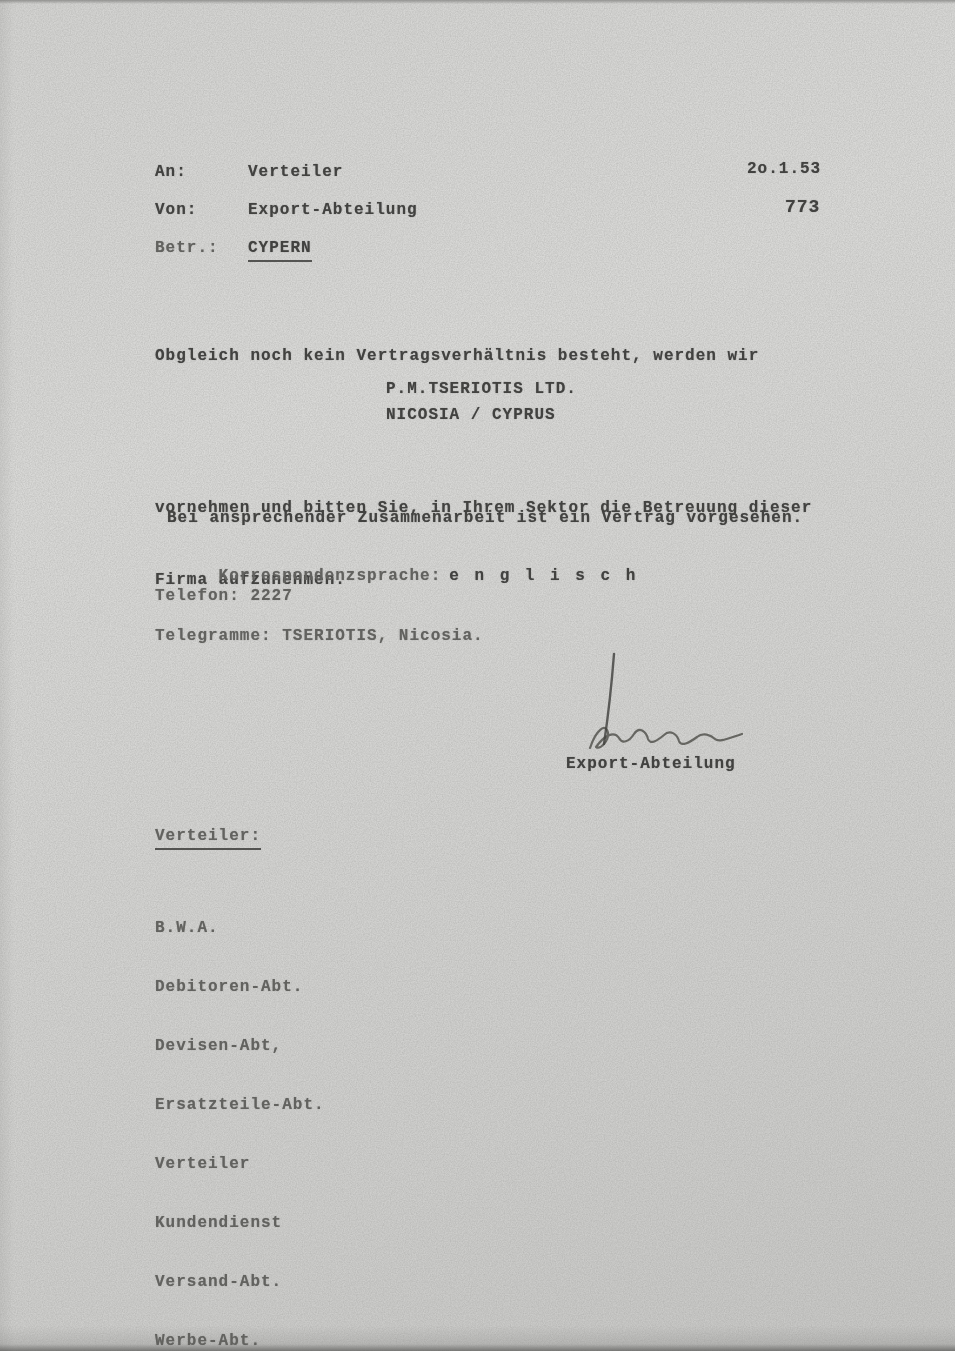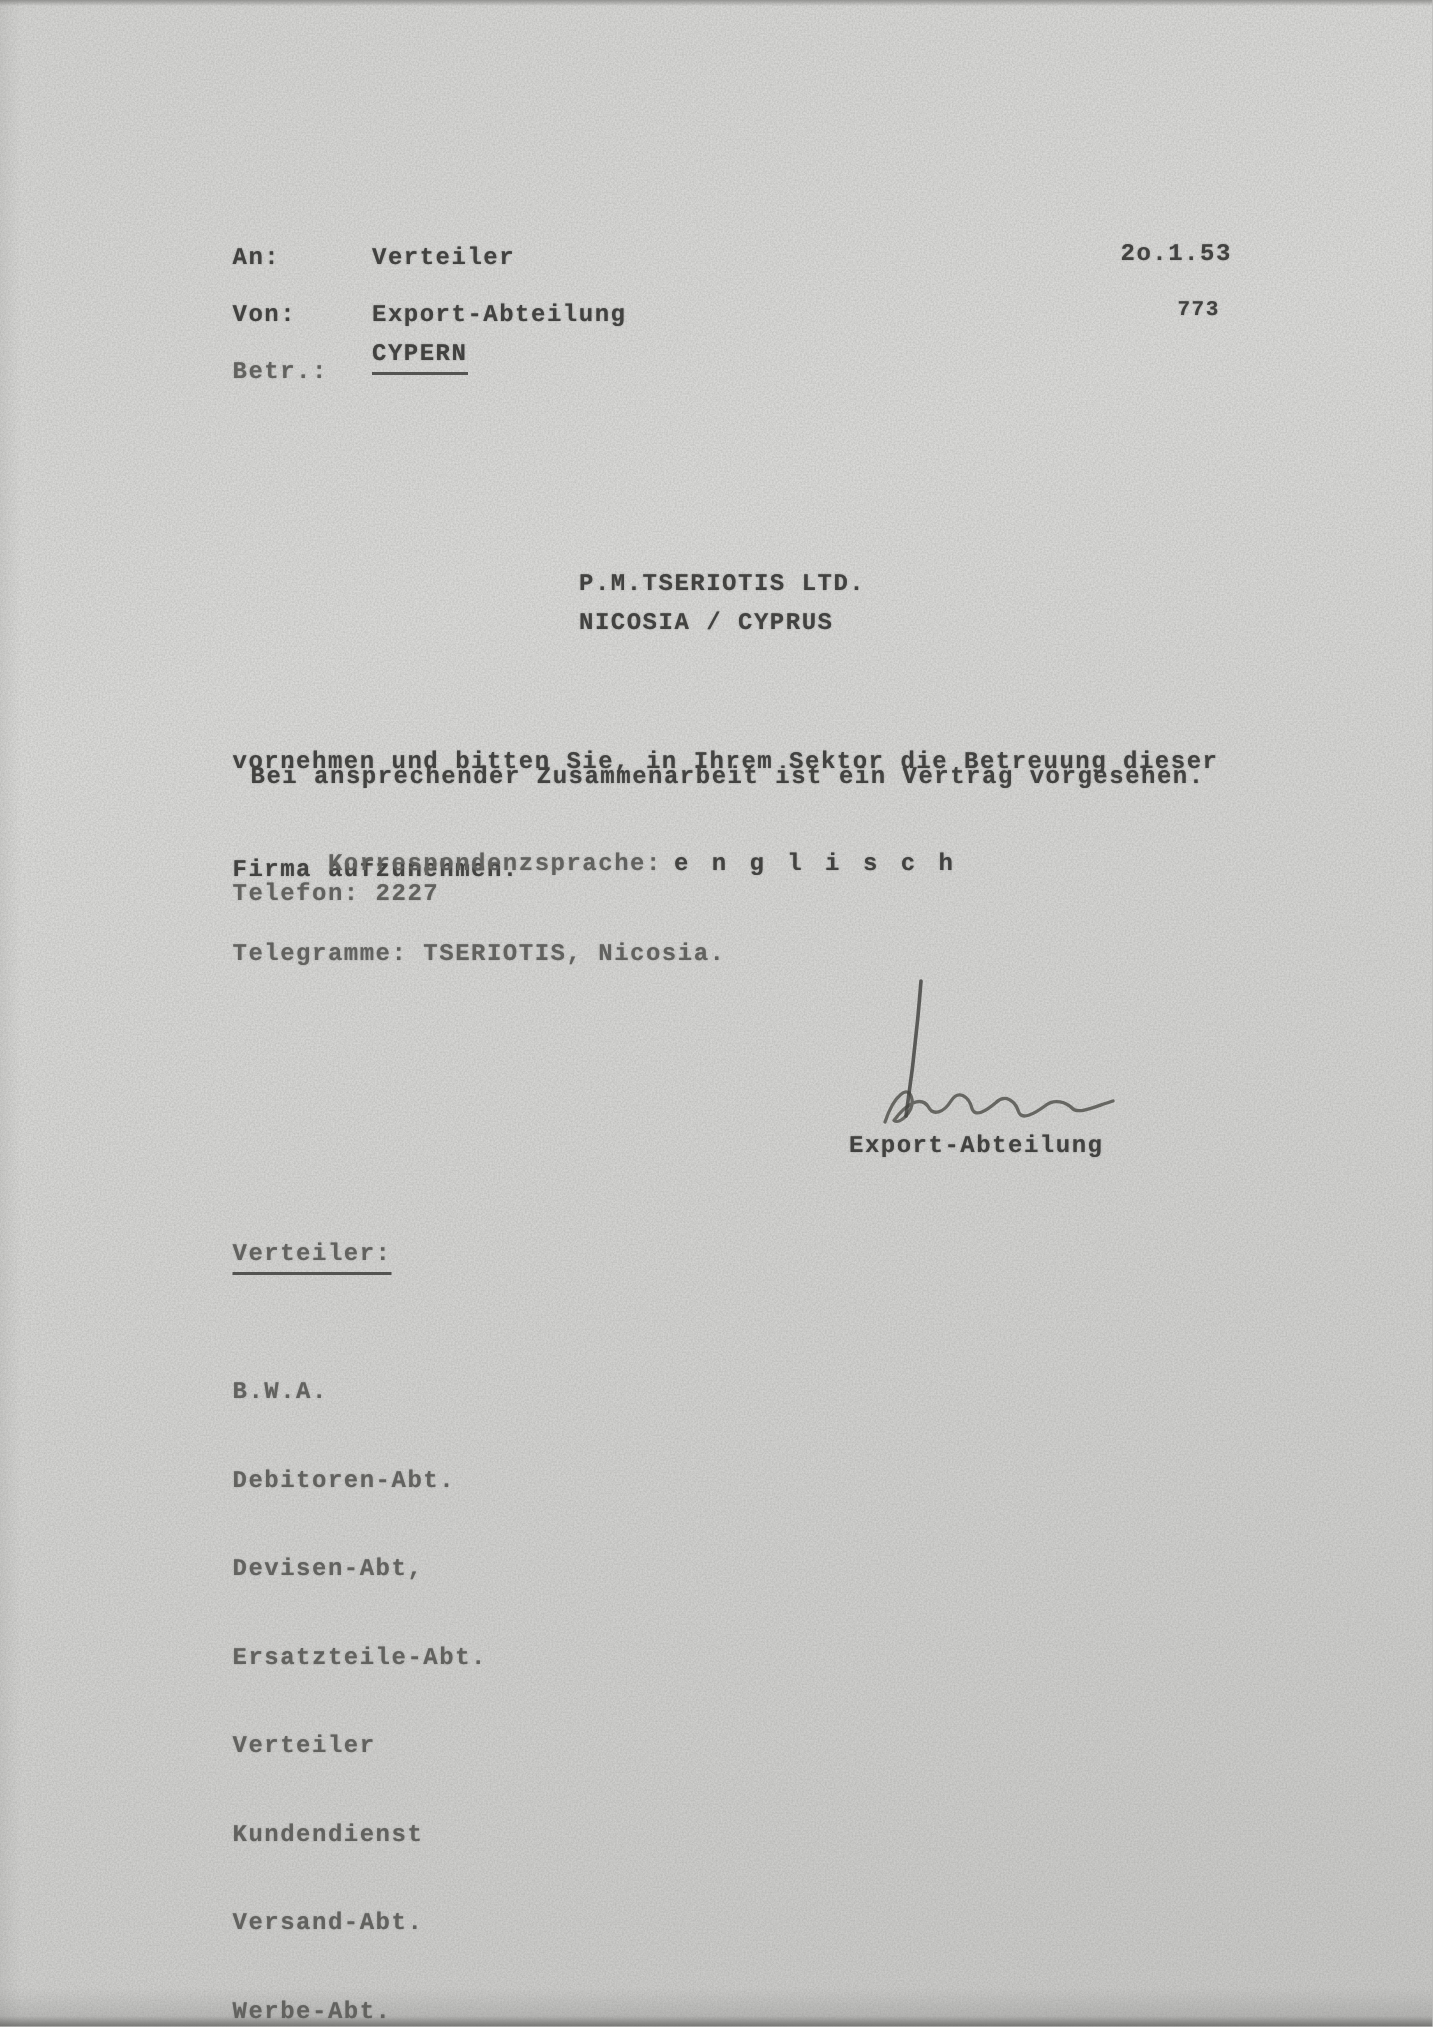--- a/index.html
+++ b/index.html
@@ -94,26 +94,27 @@
   </svg>
 
   <div class="content">
 
     <span class="pos ink" style="left:155px; top:162px;">An:</span>
     <span class="pos ink" style="left:248px; top:162px;">Verteiler</span>
     <span class="pos ink" style="left:747px; top:159px;">2o.1.53</span>
 
     <span class="pos ink" style="left:155px; top:200px;">Von:</span>
     <span class="pos ink" style="left:248px; top:200px;">Export-Abteilung</span>
-    <span class="pos ink" style="left:785px; top:197px; font-size:14px;">773</span>
+    <span class="pos ink" style="left:785px; top:197px; font-size:18px;">773</span>
 
     <span class="pos faded" style="left:155px; top:238px;">Betr.:</span>
-    <span class="pos ink underline" style="left:248px; top:226px;">CYPERN</span>
+    <span class="pos ink underline" style="left:248px; top:238px;">CYPERN</span>
 
     <div class="pos ink para" style="left:155px; top:296px;">
+      <div>Obgleich noch kein Vertragsverhältnis besteht, werden wir</div>
     </div>
 
     <span class="pos ink" style="left:386px; top:379px;">P.M.TSERIOTIS LTD.</span>
     <span class="pos ink" style="left:386px; top:405px;">NICOSIA / CYPRUS</span>
 
     <div class="pos ink para" style="left:155px; top:448px;">
       <div>vornehmen und bitten Sie, in Ihrem Sektor die Betreuung dieser</div>
       <div>Firma aufzunehmen.</div>
     </div>
 

